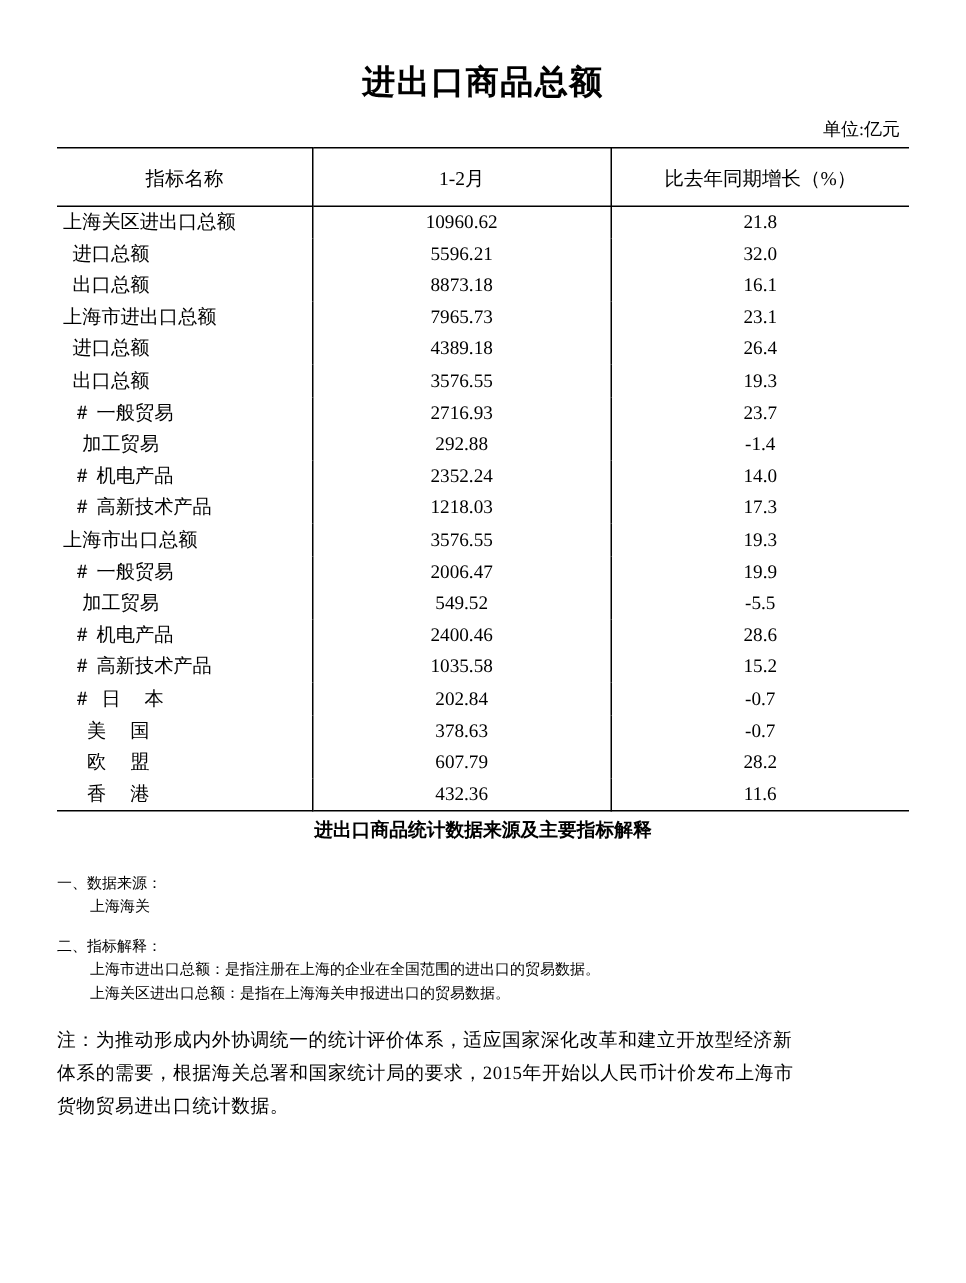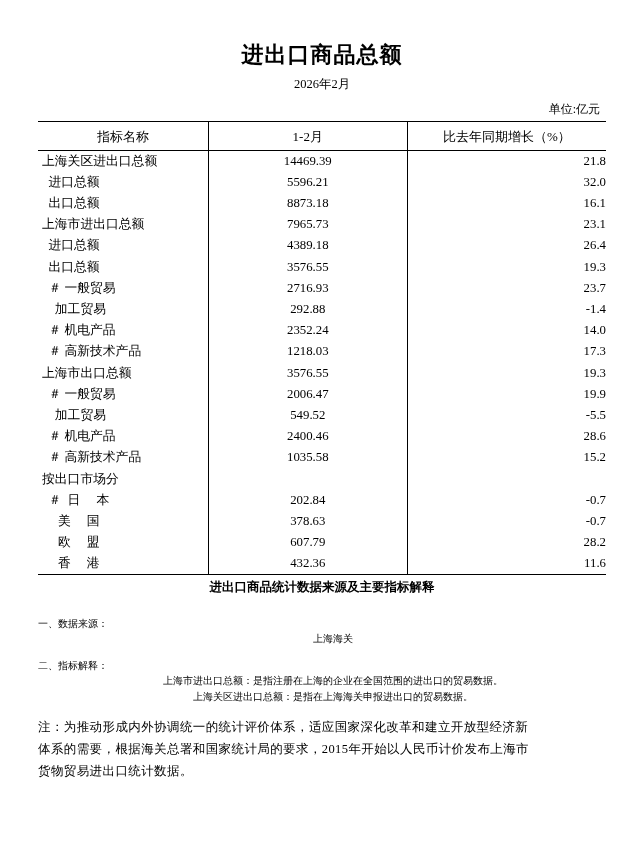--- a/index.html
+++ b/index.html
@@ -45,21 +45,21 @@
     border-collapse: collapse;
     font-size: 12.5px;
   }
   table.main th, table.main td {
     padding: 0;
     line-height: 1.0;
   }
   .hdr-row th {
     border-top: 1.2px solid #000;
     border-bottom: 1.2px solid #000;
-    height: 29px;
+    height: 39px;
     font-weight: normal;
     font-size: 13px;
     text-align: center;
     vertical-align: middle;
   }
   .hdr-row th.c1 { border-right: 1px solid #000; width: 30%; }
   .hdr-row th.c2 { border-right: 1px solid #000; width: 35%; }
   .hdr-row th.c3 { width: 35%; }
   .body-row td {
     height: 21.2px;
@@ -69,73 +69,71 @@
   .body-row td.name {
     border-right: 1px solid #000;
     padding-left: 4px;
     white-space: pre;
   }
   .body-row td.val {
     border-right: 1px solid #000;
     text-align: center;
   }
   .body-row td.chg {
-    text-align: right;
+    text-align: center;
   }
   .last-row td {
     border-bottom: 1.2px solid #000;
   }
   .section-title {
     text-align: center;
     font-weight: bold;
     font-size: 12.5px;
     margin: 4px 0 20px 0;
     font-family: Liberation Mono, monospace;
   }
   .note-block {
     font-size: 10px;
     line-height: 1.55;
   }
   .note-h {
     margin: 2px 0 0 0;
   }
   .note-i {
     margin: 0 0 0 22px;
-    text-align: center;
   }
   .note-gap { height: 9px; }
   .note-final {
     margin-top: 13px;
     font-size: 12.5px;
     line-height: 1.75;
     letter-spacing: 0.4px;
   }
   .note-final .ind { display: block; }
 </style>
 </head>
 <body>
 
 <div class="page">
 
   <div class="doc-title">进出口商品总额</div>
-  <div class="doc-subtitle">2026年2月</div>
   <div class="unit-line">单位:亿元</div>
 
   <table class="main">
     <thead>
       <tr class="hdr-row">
         <th class="c1">指标名称</th>
         <th class="c2">1-2月</th>
         <th class="c3">比去年同期增长（%）</th>
       </tr>
     </thead>
     <tbody>
       <tr class="body-row">
         <td class="name">上海关区进出口总额</td>
-        <td class="val">14469.39</td>
+        <td class="val">10960.62</td>
         <td class="chg">21.8</td>
       </tr>
       <tr class="body-row">
         <td class="name">  进口总额</td>
         <td class="val">5596.21</td>
         <td class="chg">32.0</td>
       </tr>
       <tr class="body-row">
         <td class="name">  出口总额</td>
         <td class="val">8873.18</td>
@@ -193,25 +191,20 @@
       </tr>
       <tr class="body-row">
         <td class="name">  ＃ 机电产品</td>
         <td class="val">2400.46</td>
         <td class="chg">28.6</td>
       </tr>
       <tr class="body-row">
         <td class="name">  ＃ 高新技术产品</td>
         <td class="val">1035.58</td>
         <td class="chg">15.2</td>
-      </tr>
-      <tr class="body-row">
-        <td class="name">按出口市场分</td>
-        <td class="val"></td>
-        <td class="chg"></td>
       </tr>
       <tr class="body-row">
         <td class="name">  ＃  日　 本</td>
         <td class="val">202.84</td>
         <td class="chg">-0.7</td>
       </tr>
       <tr class="body-row">
         <td class="name">     美　 国</td>
         <td class="val">378.63</td>
         <td class="chg">-0.7</td>

